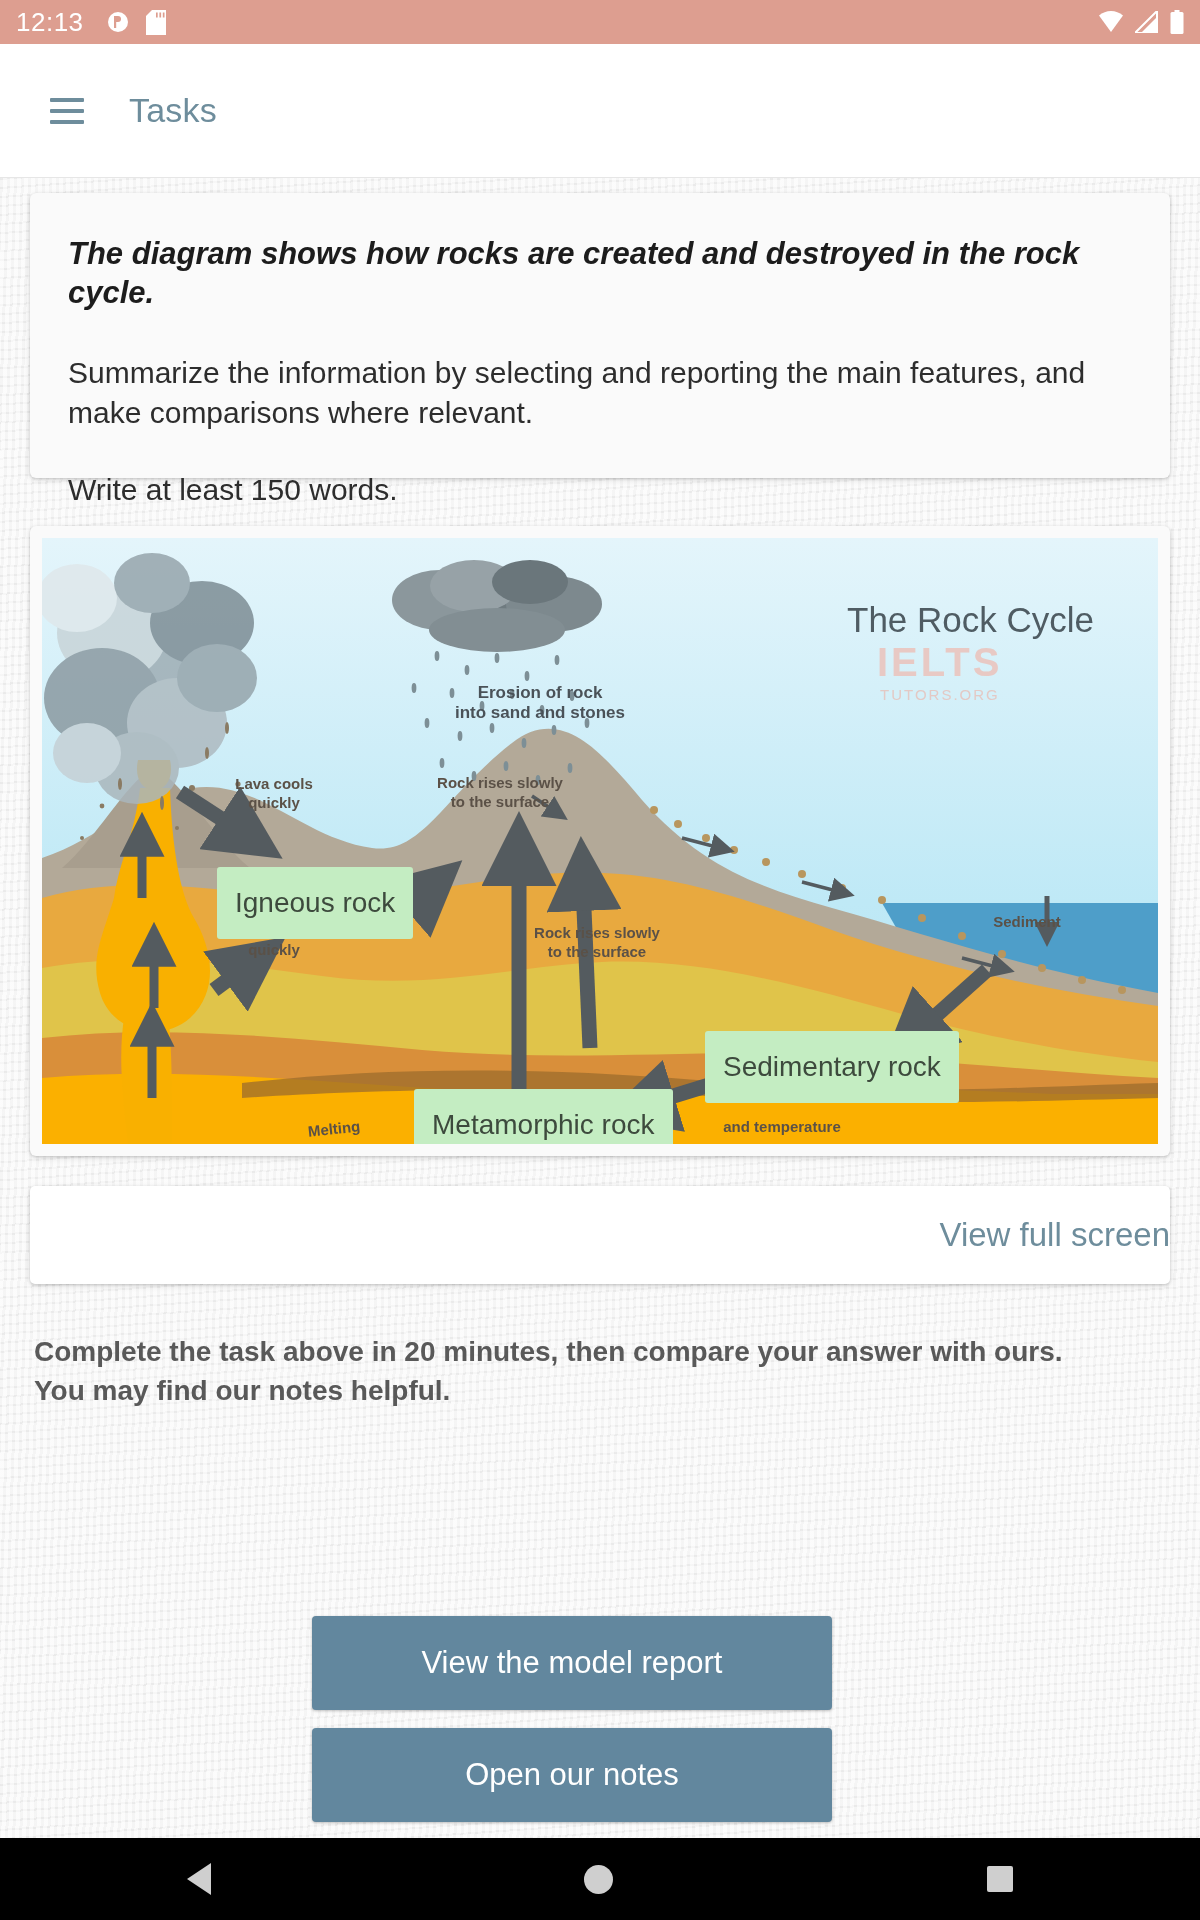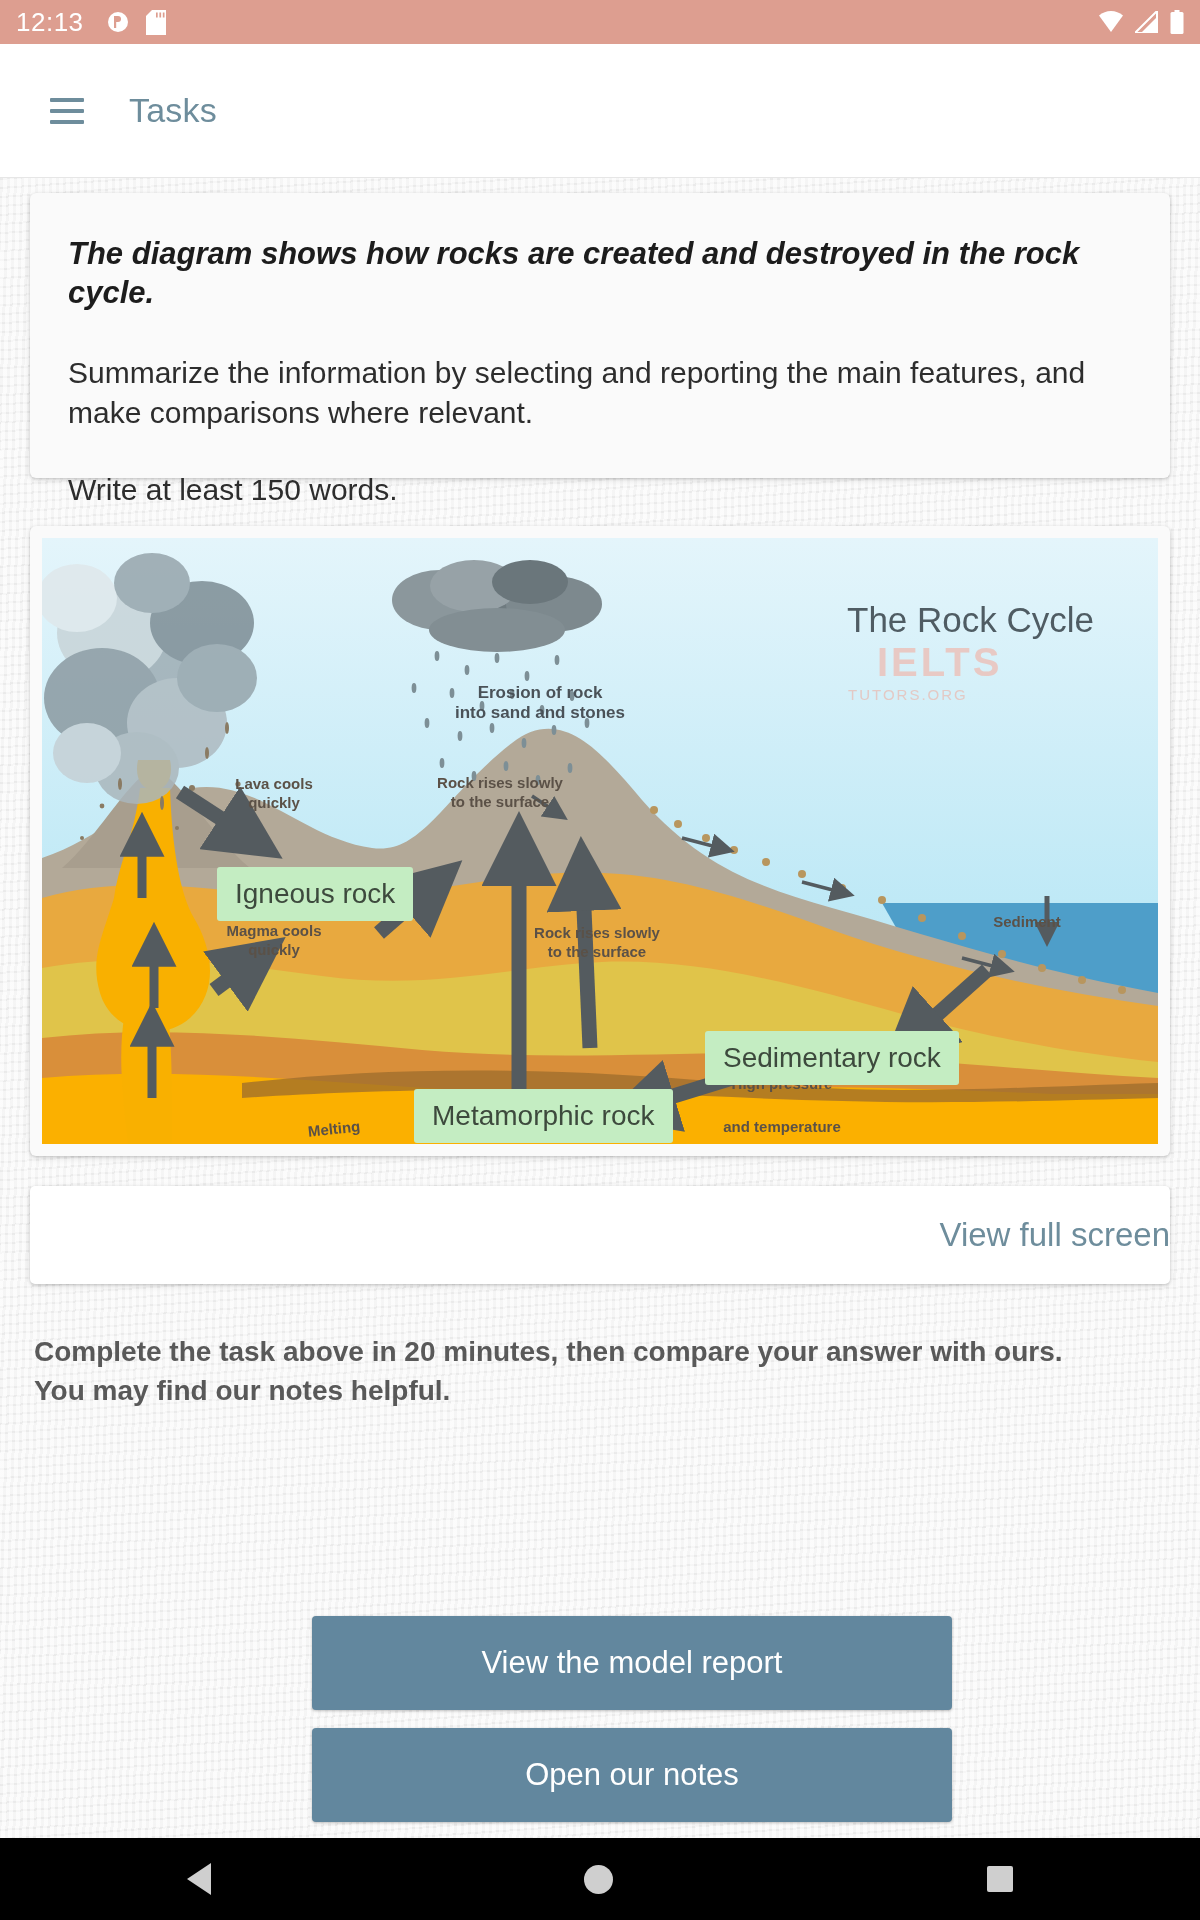--- a/index.html
+++ b/index.html
@@ -104,21 +104,21 @@
     font-weight: 600;
     white-space: nowrap;
   }
   .dlabel.small { font-size: 15px; color: #5b5147; font-weight: 600; }
   .rockbox {
     background: #c4edc2;
     border-radius: 3px;
     color: #3d4a3d;
     font-size: 28px;
     font-weight: 400;
-    padding: 11px 18px;
+    padding: 20px 18px;
     white-space: nowrap;
     text-align: center;
   }
   .title-rc {
     font-size: 35px; color: #4f5c63; white-space: nowrap; font-weight: 400; text-align: center;
   }
   .wm1 { font-size: 40px; font-weight: bold; color: #e8c9c4; letter-spacing: 3px; }
   .wm2 { font-size: 15px; color: #e3c9c5; letter-spacing: 2px; }
 
   
@@ -133,21 +133,21 @@
   }
   .fullscreen-card .lbl { font-size: 33px; color: #6e8d9c; }
 
   .footnote {
     position: absolute; left: 34px; top: 1155px; width: 1130px;
     font-size: 28px; font-weight: bold; color: #595959; line-height: 1.38;
   }
 
   .btn {
     position: absolute; left: 312px;
-    width: 640px; height: 94px;
+    width: 520px; height: 94px;
     background: #62879e;
     border: none; border-radius: 4px;
     color: #ffffff; font-size: 31px;
     font-family: "Liberation Sans", sans-serif;
     cursor: pointer;
     display: flex; align-items: center; justify-content: center;
     box-shadow: 0 1px 3px rgba(0,0,0,0.25);
   }
   .btn.b1 { top: 1438px; }
   .btn.b2 { top: 1550px; }
@@ -378,21 +378,21 @@
           <path d="M430 625 L318 686"></path>
 
           <path d="M110 560 L110 480" stroke-width="9"></path>
           <path d="M112 470 L112 400" stroke-width="9"></path>
           <path d="M100 360 L100 290" stroke-width="9"></path>
         </g>
       </svg>
 
       <div class="title-rc" style="left:805px; top:62px;">The Rock Cycle</div>
       <div class="wm1" style="left:835px; top:102px;">IELTS</div>
-      <div class="wm2" style="left:806px; top:148px;">TUTORS.ORG</div>
+      <div class="wm2" style="left:838px; top:148px;">TUTORS.ORG</div>
 
       <div class="dlabel" style="left:398px; top:145px; width:200px;">Erosion of rock</div>
       <div class="dlabel" style="left:370px; top:165px; width:256px;">into sand and stones</div>
 
       <div class="dlabel small" style="left:162px; top:237px; width:140px;">Lava cools</div>
       <div class="dlabel small" style="left:162px; top:256px; width:140px;">quickly</div>
 
       <div class="dlabel small" style="left:368px; top:236px; width:180px;">Rock rises slowly</div>
       <div class="dlabel small" style="left:368px; top:255px; width:180px;">to the surface</div>
 

